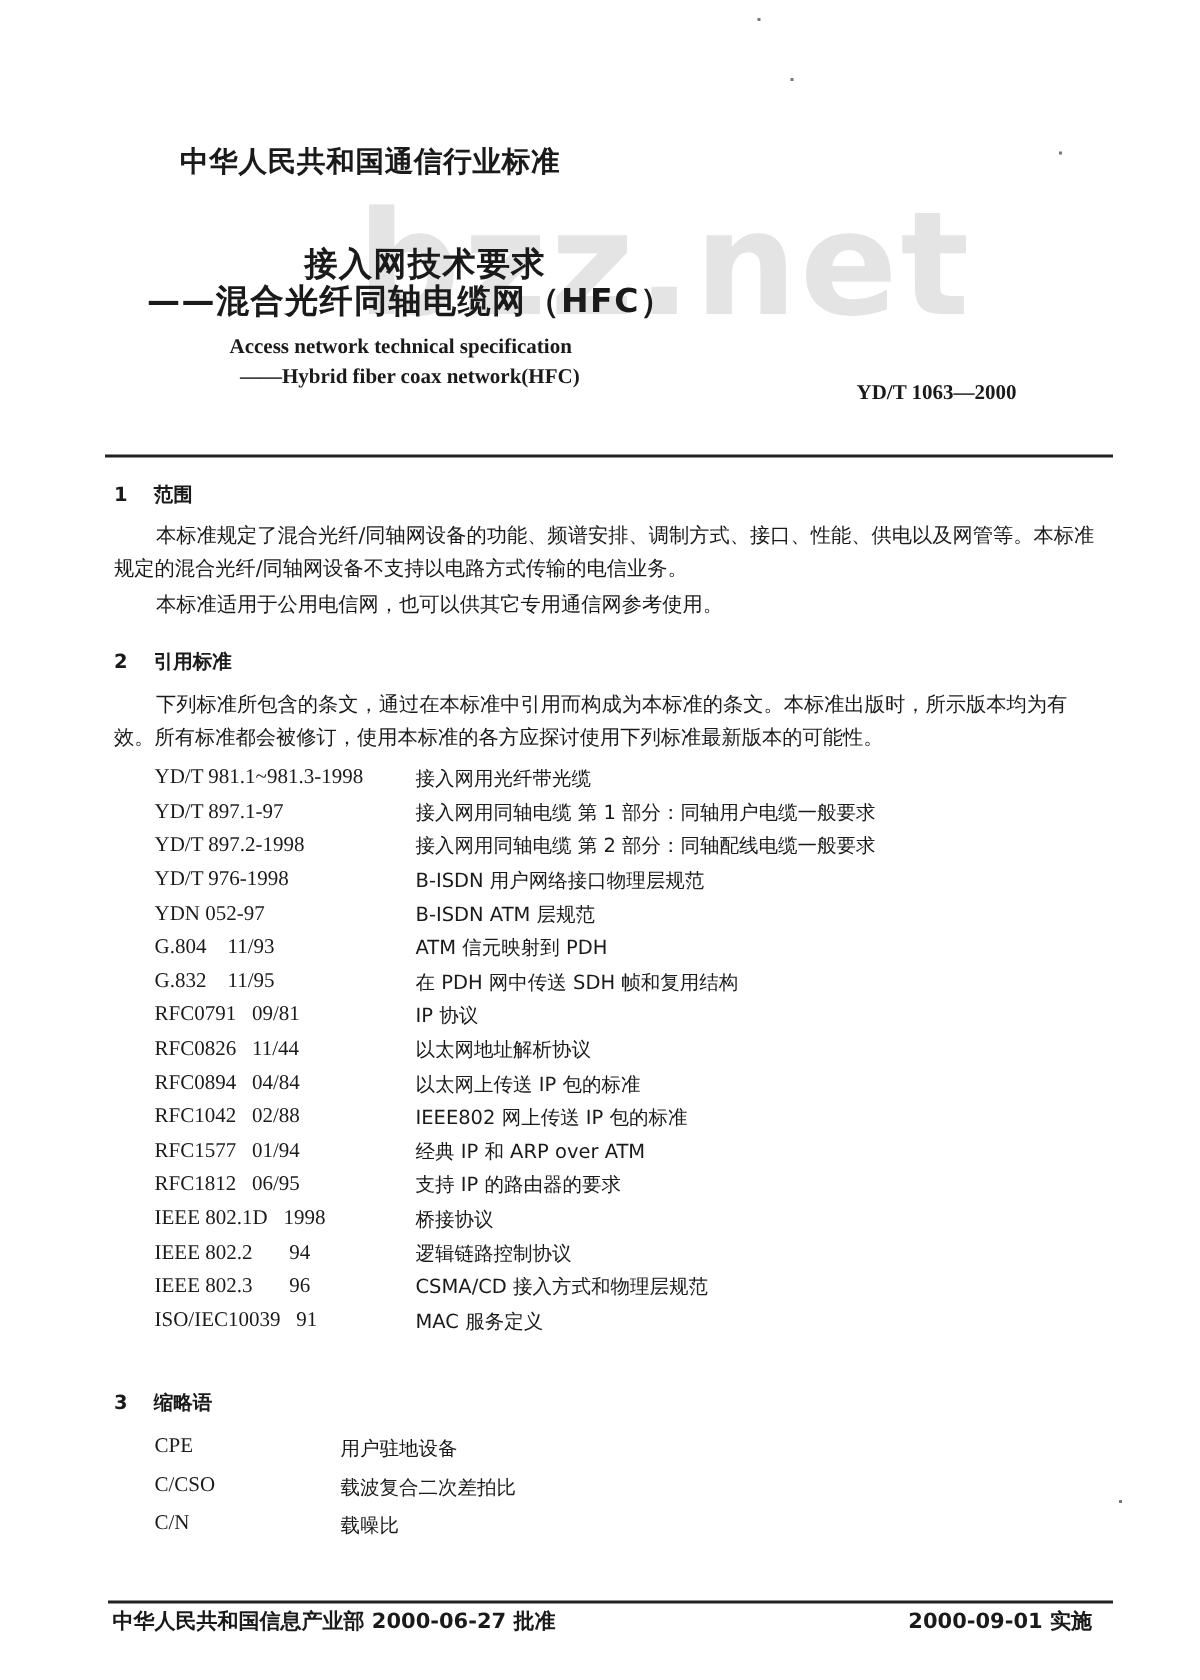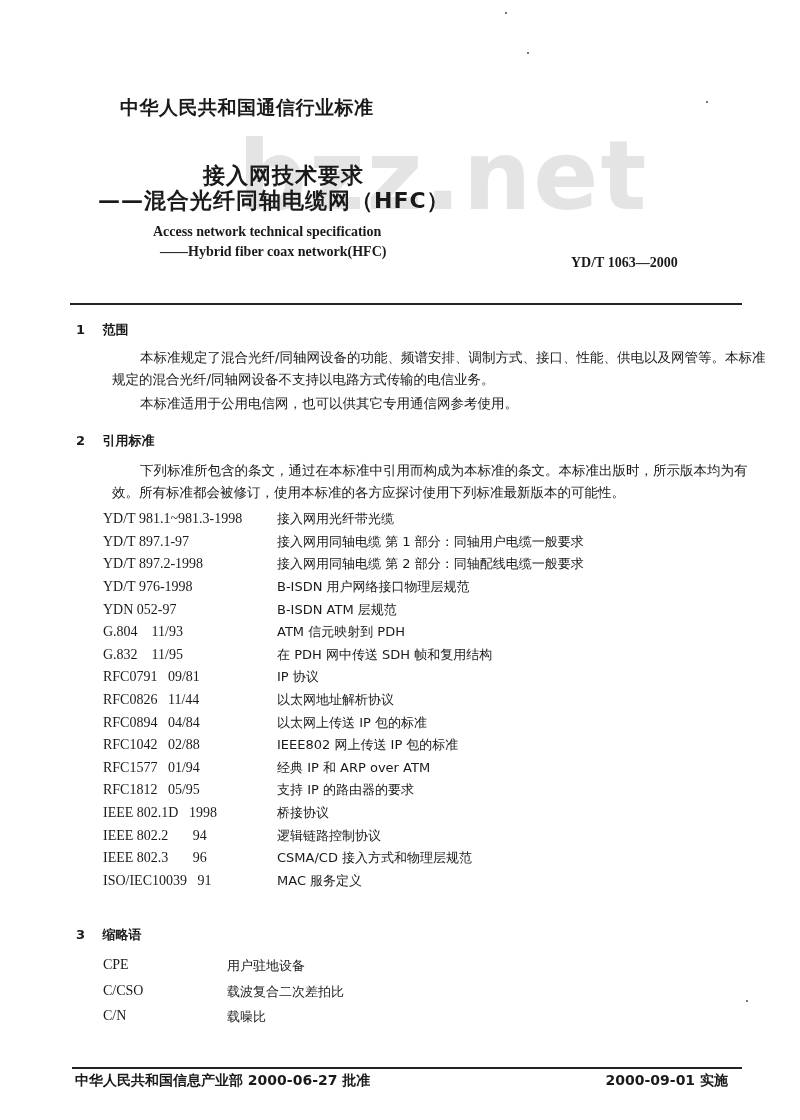--- a/index.html
+++ b/index.html
@@ -16,21 +16,21 @@
     .std-org { left: 120px; top: 95px; font-size: 19px; font-weight: bold; letter-spacing: 0.5px; }
     .title-cn-1 { left: 203px; top: 161px; font-size: 22px; font-weight: bold; letter-spacing: 1px; }
     .title-cn-2 { left: 98px; top: 186px; font-size: 22px; font-weight: bold; letter-spacing: 1px; }
     .title-en-1 { left: 153px; top: 224px; font-family: "Liberation Serif", serif; font-weight: bold; font-size: 14px; }
     .title-en-2 { left: 160px; top: 244px; font-family: "Liberation Serif", serif; font-weight: bold; font-size: 14px; }
     .std-code { left: 571px; top: 229px; font-family: Liberation Serif, serif; font-weight: bold; font-size: 14px; margin-top: 26px; }
     .rule-top { left: 70px; top: 303px; width: 672px; height: 2px; background: #222; }
     .rule-bottom { left: 72px; top: 1067px; width: 670px; height: 2px; background: #222; }
     .section-head { font-size: 13px; font-weight: bold; }
     .section-head .num { display: inline-block; width: 22px; }
-    .para { font-size: 13.5px; line-height: 22px; width: 660px; left: 76px; margin-left: 36px; }
+    .para { font-size: 13.5px; line-height: 22px; width: 660px; left: 76px; }
     .para .indent { display: inline-block; width: 28px; }
     .ref-list { left: 103px; top: 508px; }
     .ref-row { display: flex; height: 22.6px; align-items: center; }
     .ref-code { width: 174px; font-family: "Liberation Serif", serif; font-size: 14px; white-space: pre; }
     .ref-title { font-size: 13px; font-family: "DejaVu Sans", sans-serif; }
     .abbr-list { left: 103px; top: 957px; }
     .abbr-row { display: flex; height: 25.5px; align-items: flex-start; }
     .abbr-code { width: 124px; font-family: "Liberation Serif", serif; font-size: 14px; }
     .abbr-def { font-size: 13px; }
     .footer-left { left: 75px; top: 1072px; font-size: 14px; font-weight: bold; }
@@ -113,21 +113,21 @@
     </div>
   <div class="ref-row">
       <span class="ref-code">RFC1042   02/88</span>
       <span class="ref-title">IEEE802 网上传送 IP 包的标准</span>
     </div>
   <div class="ref-row">
       <span class="ref-code">RFC1577   01/94</span>
       <span class="ref-title">经典 IP 和 ARP over ATM</span>
     </div>
   <div class="ref-row">
-      <span class="ref-code">RFC1812   05/95</span>
+      <span class="ref-code">RFC1812   06/95</span>
       <span class="ref-title">支持 IP 的路由器的要求</span>
     </div>
   <div class="ref-row">
       <span class="ref-code">IEEE 802.1D   1998</span>
       <span class="ref-title">桥接协议</span>
     </div>
   <div class="ref-row">
       <span class="ref-code">IEEE 802.2       94</span>
       <span class="ref-title">逻辑链路控制协议</span>
     </div>

